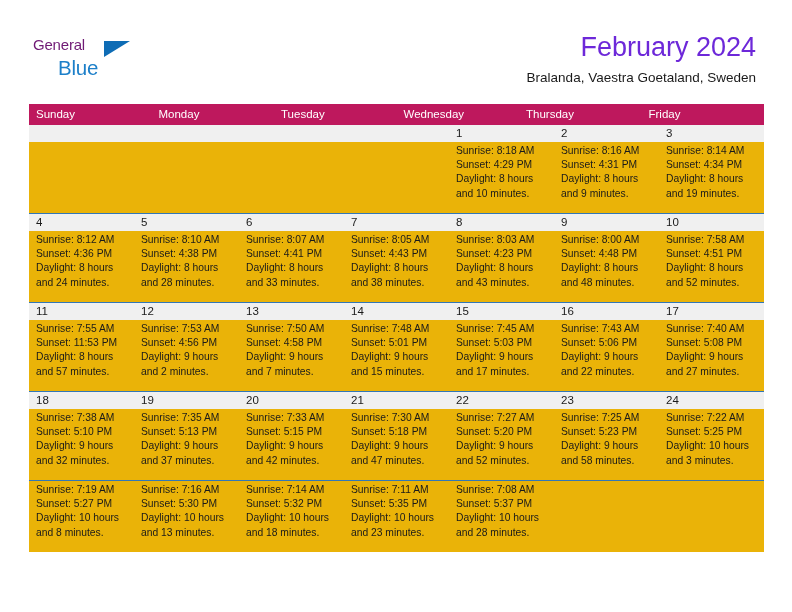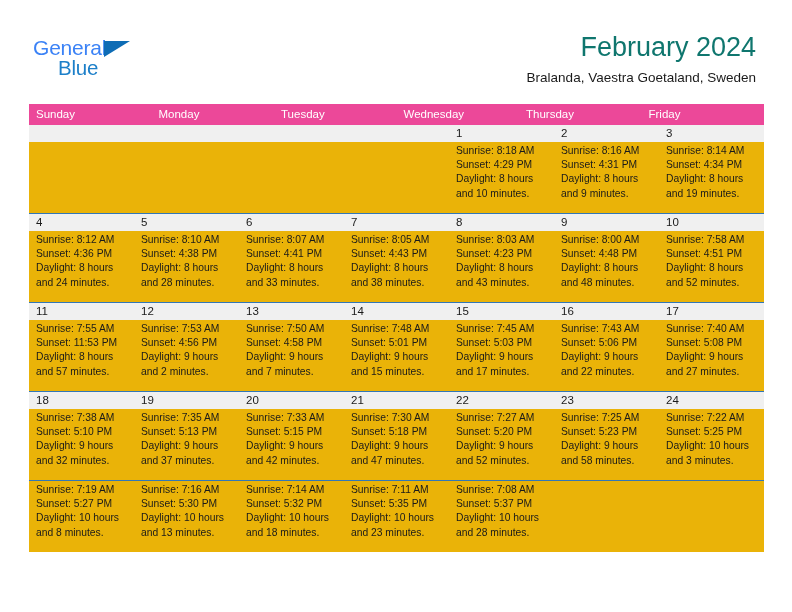--- a/index.html
+++ b/index.html
@@ -35,23 +35,23 @@
     position: absolute;
     left: 33px;
     top: 36px;
     width: 180px;
     height: 50px;
   }
   .logo-general {
     position: absolute;
     left: 0;
     top: 0;
-    font-size: 21px;
+    font-size: 15px;
     letter-spacing: -0.2px;
-    color: #3b82f6;
+    color: #701a75;
     font-family: "Liberation Sans", sans-serif;
   }
   .logo-tri {
     position: absolute;
     left: 71px;
     top: 5px;
     width: 0;
     height: 0;
     border-left: 26px solid #0e6cb5;
     border-bottom: 16px solid transparent;
@@ -67,21 +67,21 @@
   }
 
   .title-block {
     position: absolute;
     right: 36px;
     top: 30px;
     text-align: right;
   }
   .cal-title {
     font-size: 27px;
-    color: #0f766e;
+    color: #6d28d9;
     font-weight: normal;
     line-height: 34px;
     white-space: nowrap;
   }
   .cal-subtitle {
     font-size: 13.5px;
     color: #1a1a1a;
     line-height: 20px;
     margin-top: 4px;
     white-space: nowrap;
@@ -92,21 +92,21 @@
     position: absolute;
     left: 29px;
     top: 104px;
     width: 735px;
   }
 
   .dow-row {
     display: flex;
     width: 735px;
     height: 21px;
-    background: #ec4899;
+    background: #be185d;
   }
   .dow-cell {
     flex: 1 1 0;
     color: #ffffff;
     font-size: 11.5px;
     line-height: 21px;
     padding-left: 7px;
     box-sizing: border-box;
     white-space: nowrap;
   }

